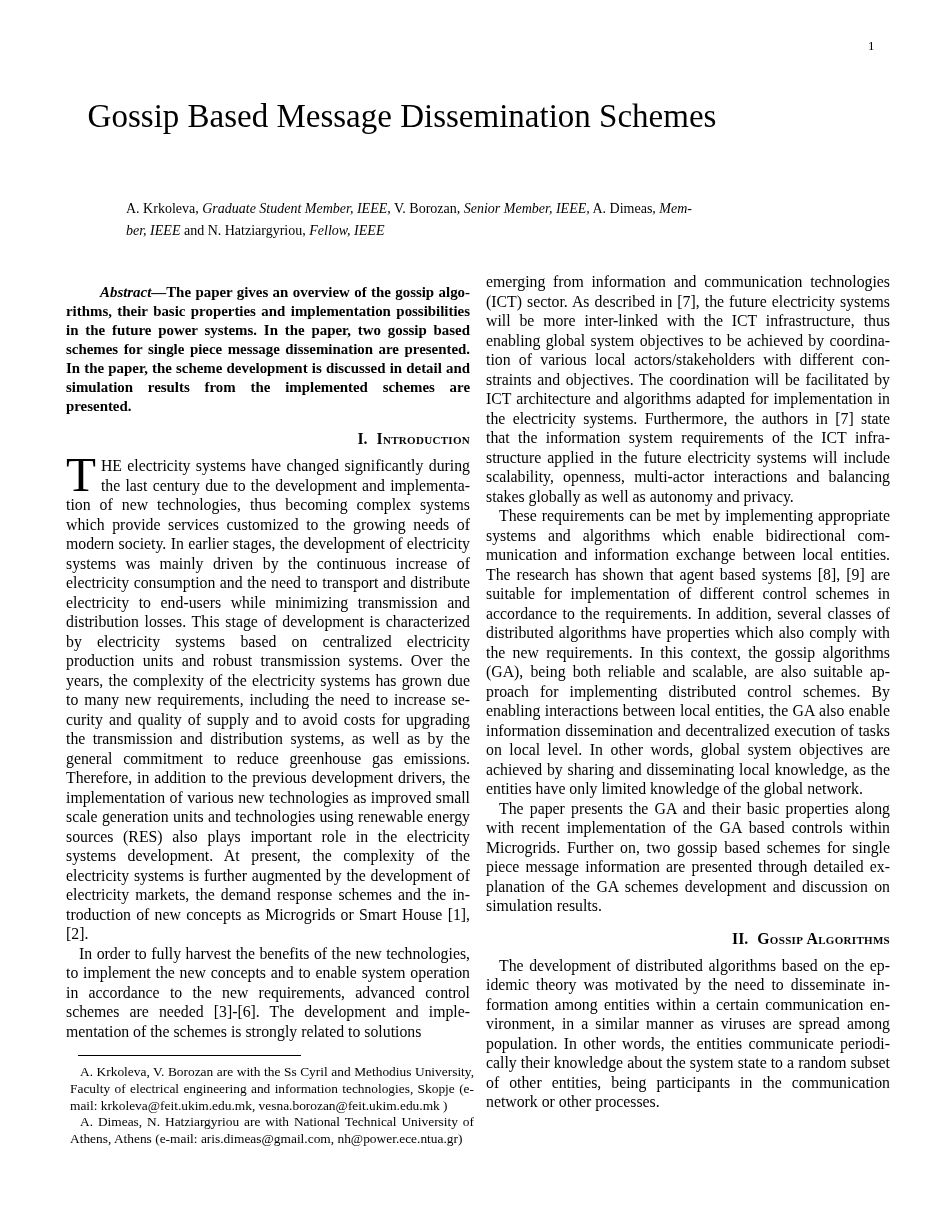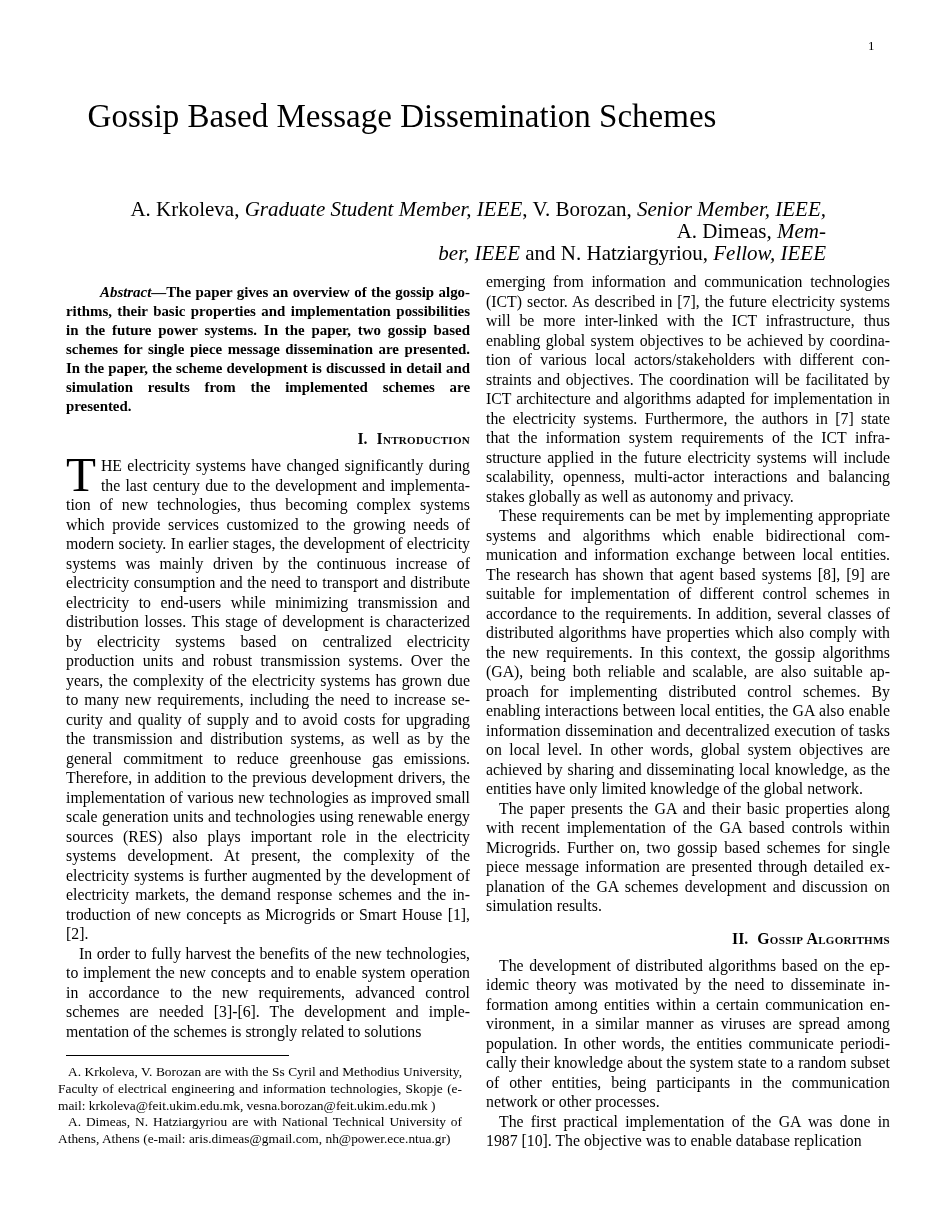--- a/index.html
+++ b/index.html
@@ -31,22 +31,22 @@
     text-align: center;
     font-size: 33px;
     font-weight: 400;
     line-height: 42px;
   }
   .authors {
     position: absolute;
     top: 198px;
     left: 126px;
     width: 700px;
-    text-align: right;
-    font-size: 21px;
+    text-align: left;
+    font-size: 14px;
     line-height: 22px;
   }
   .it { font-style: italic; }
   .col {
     position: absolute;
     width: 404px;
     text-align: justify;
     font-size: 15.8px;
     line-height: 19.5px;
     hyphens: manual;
@@ -74,21 +74,21 @@
   .indent { text-indent: 13px; }
   .dropcap {
     float: left;
     font-size: 49px;
     line-height: 38px;
     height: 38px;
     padding-right: 5px;
   }
   .footnote {
     position: absolute;
-    left: 58px;
+    left: 70px;
     top: 1055px;
     width: 404px;
     text-align: justify;
     font-size: 13.4px;
     line-height: 16.8px;
   }
   .footnote-rule {
     width: 223px;
     height: 0;
     border-top: 1.5px solid #000;
@@ -113,21 +113,20 @@
     <p class="body-p"><span class="dropcap">T</span><span>HE electricity systems have changed significantly during the last century due to the development and implementa­tion of new technologies, thus becoming complex systems which provide services customized to the growing needs of modern society. In earlier stages, the development of electrici­ty systems was mainly driven by the continuous increase of electricity consumption and the need to transport and distri­bute electricity to end-users while minimizing transmission and distribution losses. This stage of development is characte­rized by electricity systems based on centralized electricity production units and robust transmission systems. Over the years, the complexity of the electricity systems has grown due to many new requirements, including the need to increase se­curity and quality of supply and to avoid costs for upgrading the transmission and distribution systems, as well as by the general commitment to reduce greenhouse gas emissions. Therefore, in addition to the previous development drivers, the implementation of various new technologies as improved small scale generation units and technologies using renewable energy sources (RES) also plays important role in the electrici­ty systems development. At present, the complexity of the electricity systems is further augmented by the development of electricity markets, the demand response schemes and the in­troduction of new concepts as Microgrids or Smart House [1], [2].</span></p>
     <p class="body-p indent">In order to fully harvest the benefits of the new technolo­gies, to implement the new concepts and to enable system op­eration in accordance to the new requirements, advanced con­trol schemes are needed [3]-[6]. The development and imple­mentation of the schemes is strongly related to solutions</p>
   </div>
 
   <div class="col col-right">
     <p class="body-p">emerging from information and communication technologies (ICT) sector. As described in [7], the future electricity systems will be more inter-linked with the ICT infrastructure, thus enabling global system objectives to be achieved by coordina­tion of various local actors/stakeholders with different con­straints and objectives. The coordination will be facilitated by ICT architecture and algorithms adapted for implementation in the electricity systems. Furthermore, the authors in [7] state that the information system requirements of the ICT infra­structure applied in the future electricity systems will include scalability, openness, multi-actor interactions and balancing stakes globally as well as autonomy and privacy.</p>
     <p class="body-p indent">These requirements can be met by implementing appropri­ate systems and algorithms which enable bidirectional com­munication and information exchange between local entities. The research has shown that agent based systems [8], [9] are suitable for implementation of different control schemes in accordance to the requirements. In addition, several classes of distributed algorithms have properties which also comply with the new requirements. In this context, the gossip algorithms (GA), being both reliable and scalable, are also suitable ap­proach for implementing distributed control schemes. By enabling interactions between local entities, the GA also ena­ble information dissemination and decentralized execution of tasks on local level. In other words, global system objectives are achieved by sharing and disseminating local knowledge, as the entities have only limited knowledge of the global net­work.</p>
     <p class="body-p indent">The paper presents the GA and their basic properties along with recent implementation of the GA based controls within Microgrids. Further on, two gossip based schemes for single piece message information are presented through detailed ex­planation of the GA schemes development and discussion on simulation results.</p>
     <h2 class="sec-heading"><span class="sec-num">II.</span><span class="sec-title">Gossip Algorithms</span></h2>
     <p class="body-p indent">The development of distributed algorithms based on the ep­idemic theory was motivated by the need to disseminate in­formation among entities within a certain communication en­vironment, in a similar manner as viruses are spread among population. In other words, the entities communicate periodi­cally their knowledge about the system state to a random sub­set of other entities, being participants in the communication network or other processes.</p>
-    <p class="body-p indent">The first practical implementation of the GA was done in 1987 [10]. The objective was to enable database replication</p>
   </div>
 
   <div class="footnote">
     <div class="footnote-rule"></div>
     <p class="fn-p">A. Krkoleva, V. Borozan are with the Ss Cyril and Methodius University, Faculty of electrical engineering and information technologies, Skopje (e-mail: krkoleva@feit.ukim.edu.mk, vesna.borozan@feit.ukim.edu.mk )</p>
     <p class="fn-p">A. Dimeas, N. Hatziargyriou are with National Technical University of Athens, Athens (e-mail: aris.dimeas@gmail.com, nh@power.ece.ntua.gr)</p>
   </div>
 
 </div>
 

